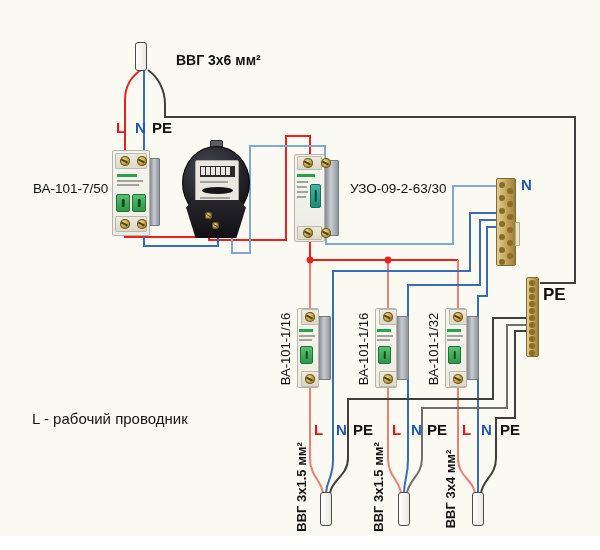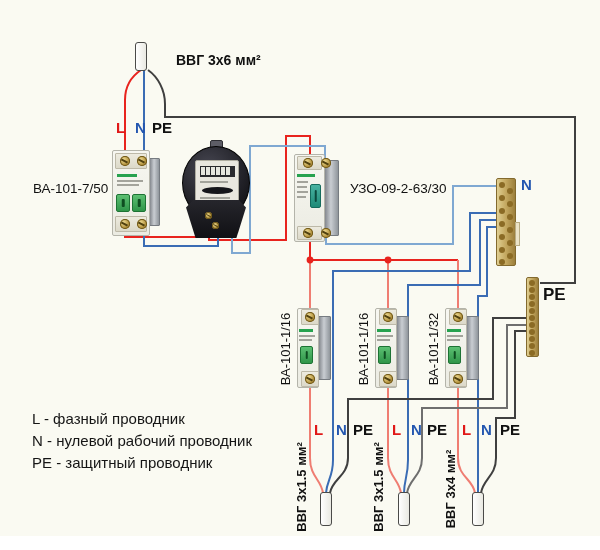--- a/index.html
+++ b/index.html
@@ -229,16 +229,14 @@
   <span class="wlab n-col" style="left:411px;top:421px;">N</span>
   <span class="wlab pe-col" style="left:427px;top:421px;">PE</span>
   <span class="wlab l-col" style="left:462px;top:421px;">L</span>
   <span class="wlab n-col" style="left:481px;top:421px;">N</span>
   <span class="wlab pe-col" style="left:500px;top:421px;">PE</span>
 
   <span class="vlbl b" style="left:301px;top:487px;">ВВГ 3х1.5 мм²</span>
   <span class="vlbl b" style="left:378px;top:487px;">ВВГ 3х1.5 мм²</span>
   <span class="vlbl b" style="left:450px;top:489px;">ВВГ 3х4 мм²</span>
 
-  <span class="leg" style="left:32px;top:410px;">L - фазный проводник</span>
-  <span class="leg" style="left:32px;top:432px;">N - нулевой рабочий проводник</span>
-  <span class="leg" style="left:32px;top:454px;">PE - защитный проводник</span>
+  <span class="leg" style="left:32px;top:410px;">L - рабочий проводник</span>
 </div>
 
 </body></html>

